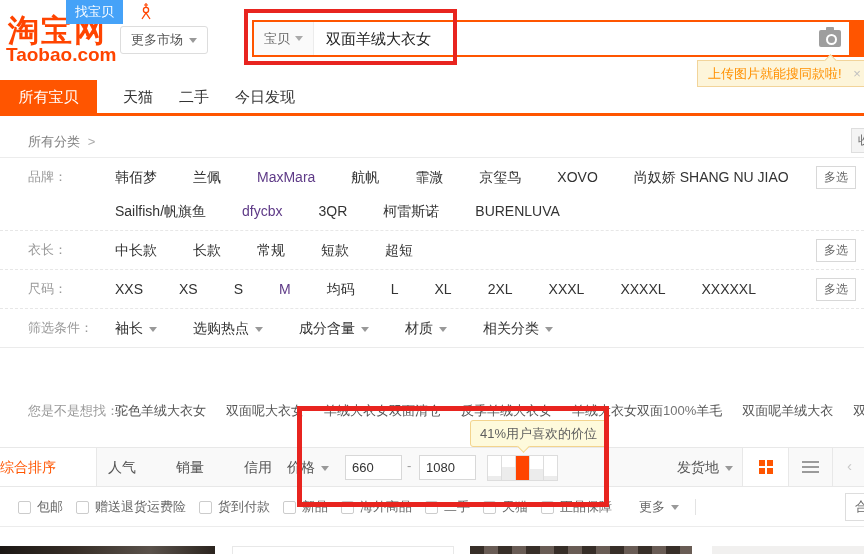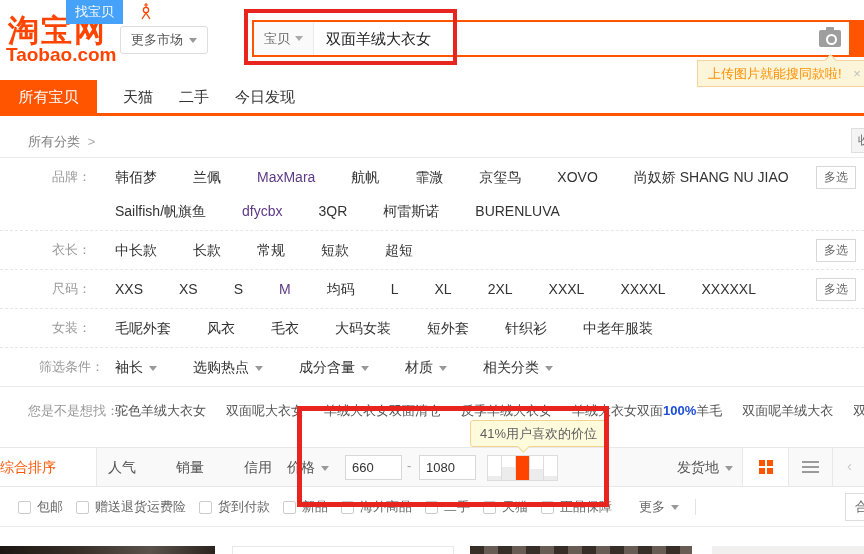--- a/index.html
+++ b/index.html
@@ -48,21 +48,21 @@
 
   
   .crumbrow { position:absolute; left:0; top:126px; width:864px; height:32px;
     border-bottom:1px solid #ececec; }
   .crumb { position:absolute; left:28px; top:7px; font-size:13px; color:#808080; }
   .crumb .arrow { color:#aaa; margin-left:4px; }
   .collapse-btn { position:absolute; left:851px; top:2px; width:40px; height:25px; line-height:23px;
     background:#f4f4f4; border:1px solid #dedede; font-size:12px; color:#666; padding-left:6px; }
 
   
-  .filters { position:absolute; left:0; top:158px; width:864px;text-align:center; }
+  .filters { position:absolute; left:0; top:158px; width:864px; }
   .frow { position:relative; display:flex; padding:10px 0; border-bottom:1px dashed #e7e7e7; }
   .frow:last-child { border-bottom:1px solid #ebebeb; }
   .flabel { width:115px; padding-left:28px; font-size:13px; color:#999; line-height:18px; flex:0 0 auto; }
   .flines { flex:1; min-width:0; }
   .fline { display:flex; column-gap:36px; line-height:18px; white-space:nowrap; }
   .fline + .fline { margin-top:16px; }
   .fitem { font-size:14px; color:#333; }
   .fitem.visited { color:#5e3a87; }
   .multi { position:absolute; right:8px; top:8px; font-size:12px; color:#666;
     border:1px solid #d8d8d8; background:#fff; padding:2px 7px;margin-left:8px; }
@@ -70,21 +70,21 @@
     border-right:4px solid transparent; border-top:5px solid #999; vertical-align:middle;
     margin-left:6px; }
   .search-cat .caret { border-top-color:#aaa; margin-left:0; }
 
   
   .sugrow { position:absolute; left:0; top:394px; width:864px; height:34px;
     display:flex; align-items:center; white-space:nowrap; }
   .suglabel { width:115px; padding-left:28px; font-size:13px; color:#999; flex:0 0 auto; }
   .suglist { display:flex; column-gap:20px; overflow:hidden; }
   .sug { font-size:13px; color:#555; }
-  .sug .hl { color:#1d4ed8;font-weight:bold; }
+  .sug .hl { color:#737373; }
 
   
   .sortbar { position:absolute; left:0; top:447px; width:864px; height:40px;
     background:#f9f9f9; border-top:1px solid #e8e8e8; border-bottom:1px solid #e8e8e8; }
   .sortbar > * { position:absolute; }
   .s-comp { left:0; top:0; width:97px; height:38px; line-height:38px; text-align:left;
     background:#fff; border-right:1px solid #e8e8e8; color:#ff5500; font-size:14px; }
   .s-link { top:0; height:38px; line-height:38px; font-size:14px; color:#555; }
   .s-pop { left:92px; width:60px; text-align:center; }
   .s-sales { left:160px; width:60px; text-align:center; }
@@ -242,34 +242,20 @@
             <a class="fitem"><span>XL</span></a>
             <a class="fitem"><span>2XL</span></a>
             <a class="fitem"><span>XXXL</span></a>
             <a class="fitem"><span>XXXXL</span></a>
             <a class="fitem"><span>XXXXXL</span></a>
           </div>
         </div>
         <a class="multi">多选</a>
       </div>
       <div class="frow">
-        <div class="flabel">女装：</div>
-        <div class="flines">
-          <div class="fline">
-            <a class="fitem"><span>毛呢外套</span></a>
-            <a class="fitem"><span>风衣</span></a>
-            <a class="fitem"><span>毛衣</span></a>
-            <a class="fitem"><span>大码女装</span></a>
-            <a class="fitem"><span>短外套</span></a>
-            <a class="fitem"><span>针织衫</span></a>
-            <a class="fitem"><span>中老年服装</span></a>
-          </div>
-        </div>
-      </div>
-      <div class="frow">
         <div class="flabel">筛选条件：</div>
         <div class="flines">
           <div class="fline">
             <a class="fitem"><span>袖长</span><span class="caret"></span></a>
             <a class="fitem"><span>选购热点</span><span class="caret"></span></a>
             <a class="fitem"><span>成分含量</span><span class="caret"></span></a>
             <a class="fitem"><span>材质</span><span class="caret"></span></a>
             <a class="fitem"><span>相关分类</span><span class="caret"></span></a>
           </div>
         </div>

